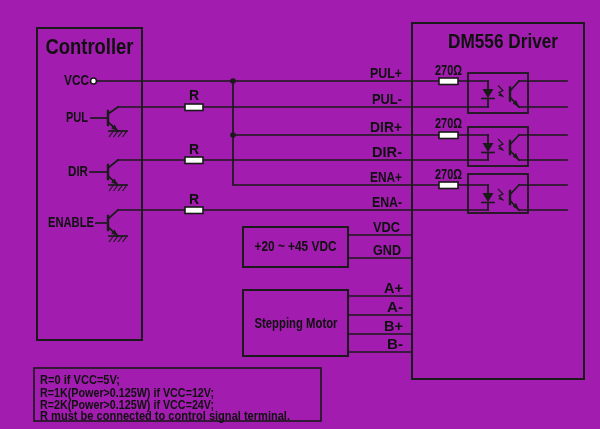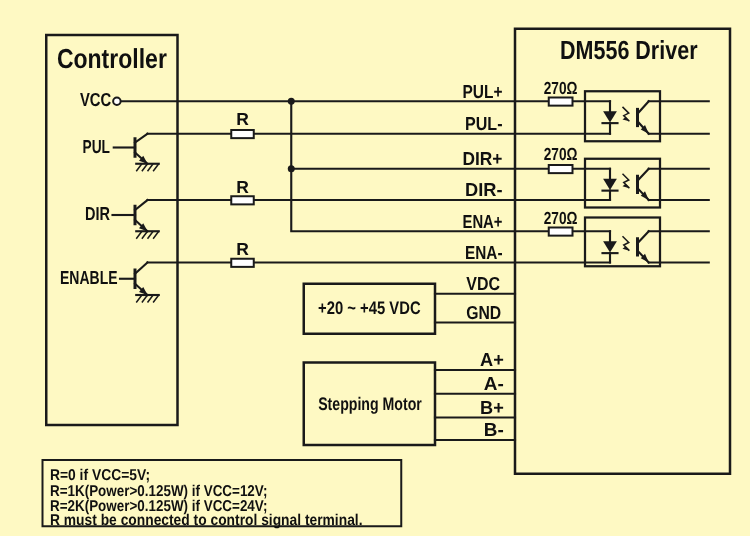--- a/index.html
+++ b/index.html
@@ -1,16 +1,16 @@
 <!DOCTYPE html>
 <html><head>
 <meta charset="utf-8">
 <style>
   html,body{margin:0;padding:0;background:#ffffff;}
-  .stage{position:relative;width:600px;height:429px;background:#fef9c3;overflow:hidden;}
+  .stage{position:relative;width:600px;height:429px;background:#a21caf;overflow:hidden;}
   svg{display:block;}
   .t{font-family:"Liberation Sans","DejaVu Sans",sans-serif;font-weight:700;fill:#101010;}
   .w{stroke:#1a1a1a;stroke-width:1.7;fill:none;stroke-linecap:square;}
   .box{stroke:#1a1a1a;stroke-width:2;fill:none;}
   .obox{stroke:#1a1a1a;stroke-width:1.8;fill:none;}
   .nbox{stroke:#1a1a1a;stroke-width:1.6;fill:none;}
   .res{stroke:#1a1a1a;stroke-width:1.6;fill:#ffffff;}
   .bar{stroke:#1a1a1a;stroke-width:2.4;fill:none;stroke-linecap:square;}
   .thin{stroke:#1a1a1a;stroke-width:1.2;fill:none;}
   .blk{fill:#1a1a1a;stroke:none;}

